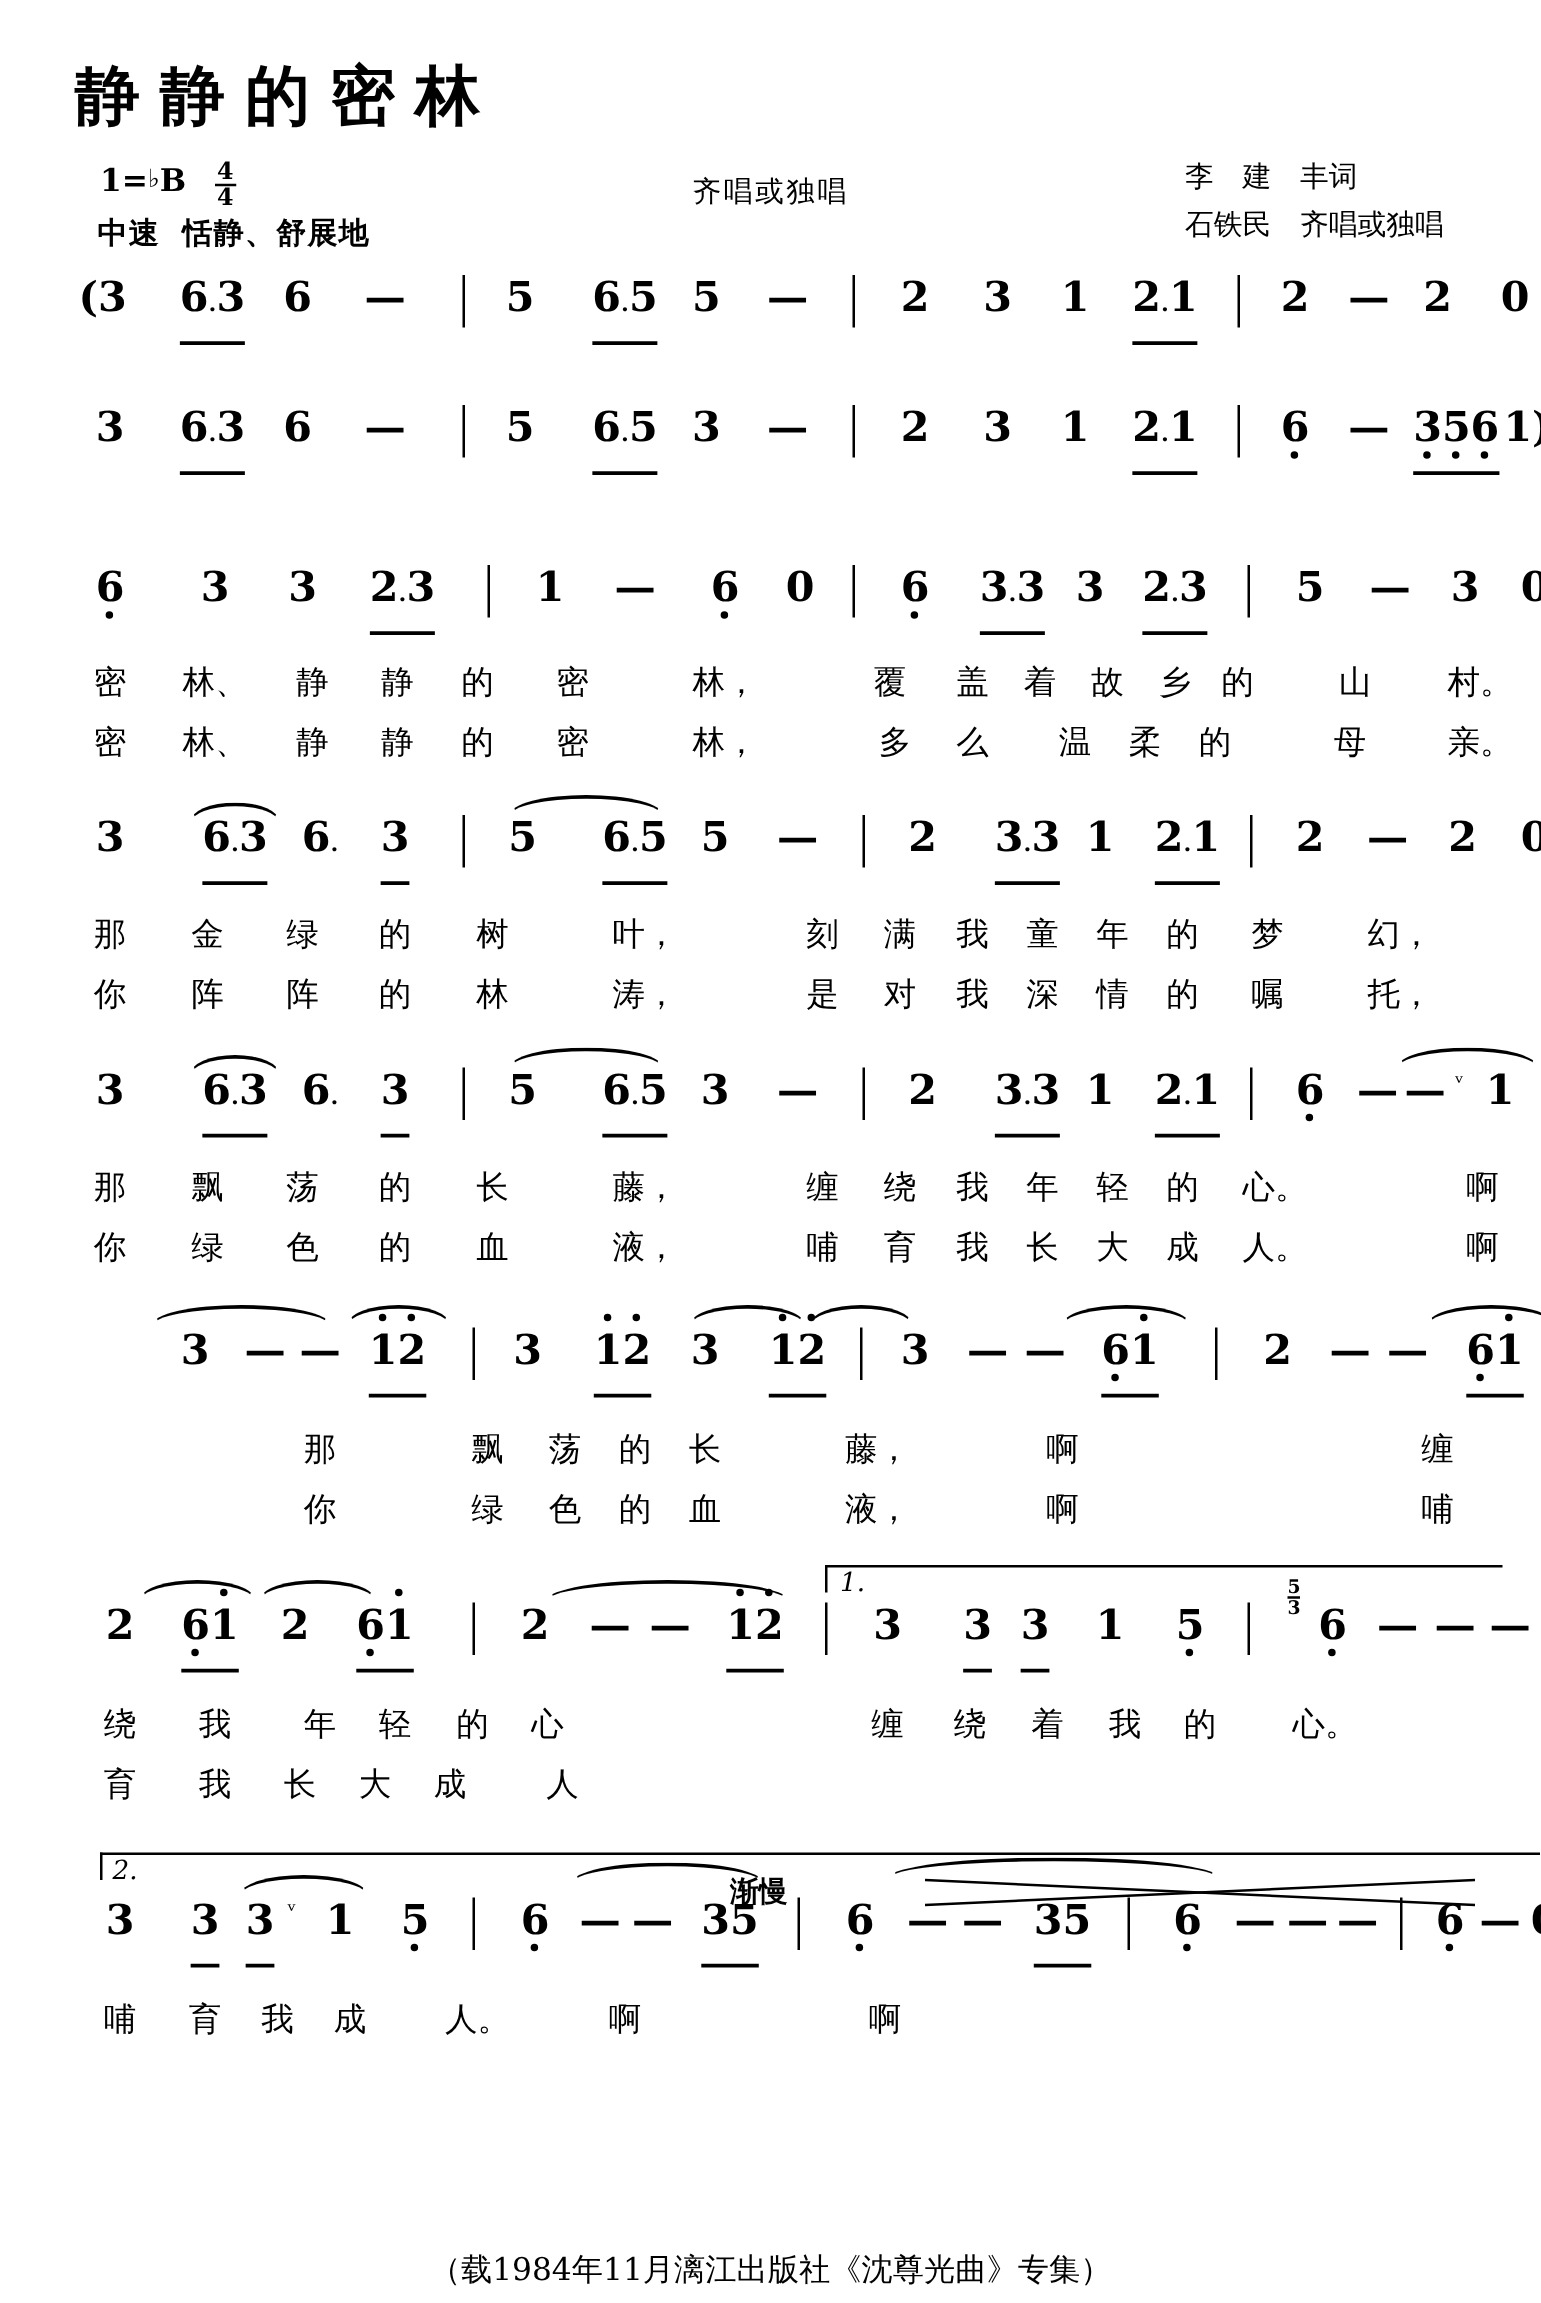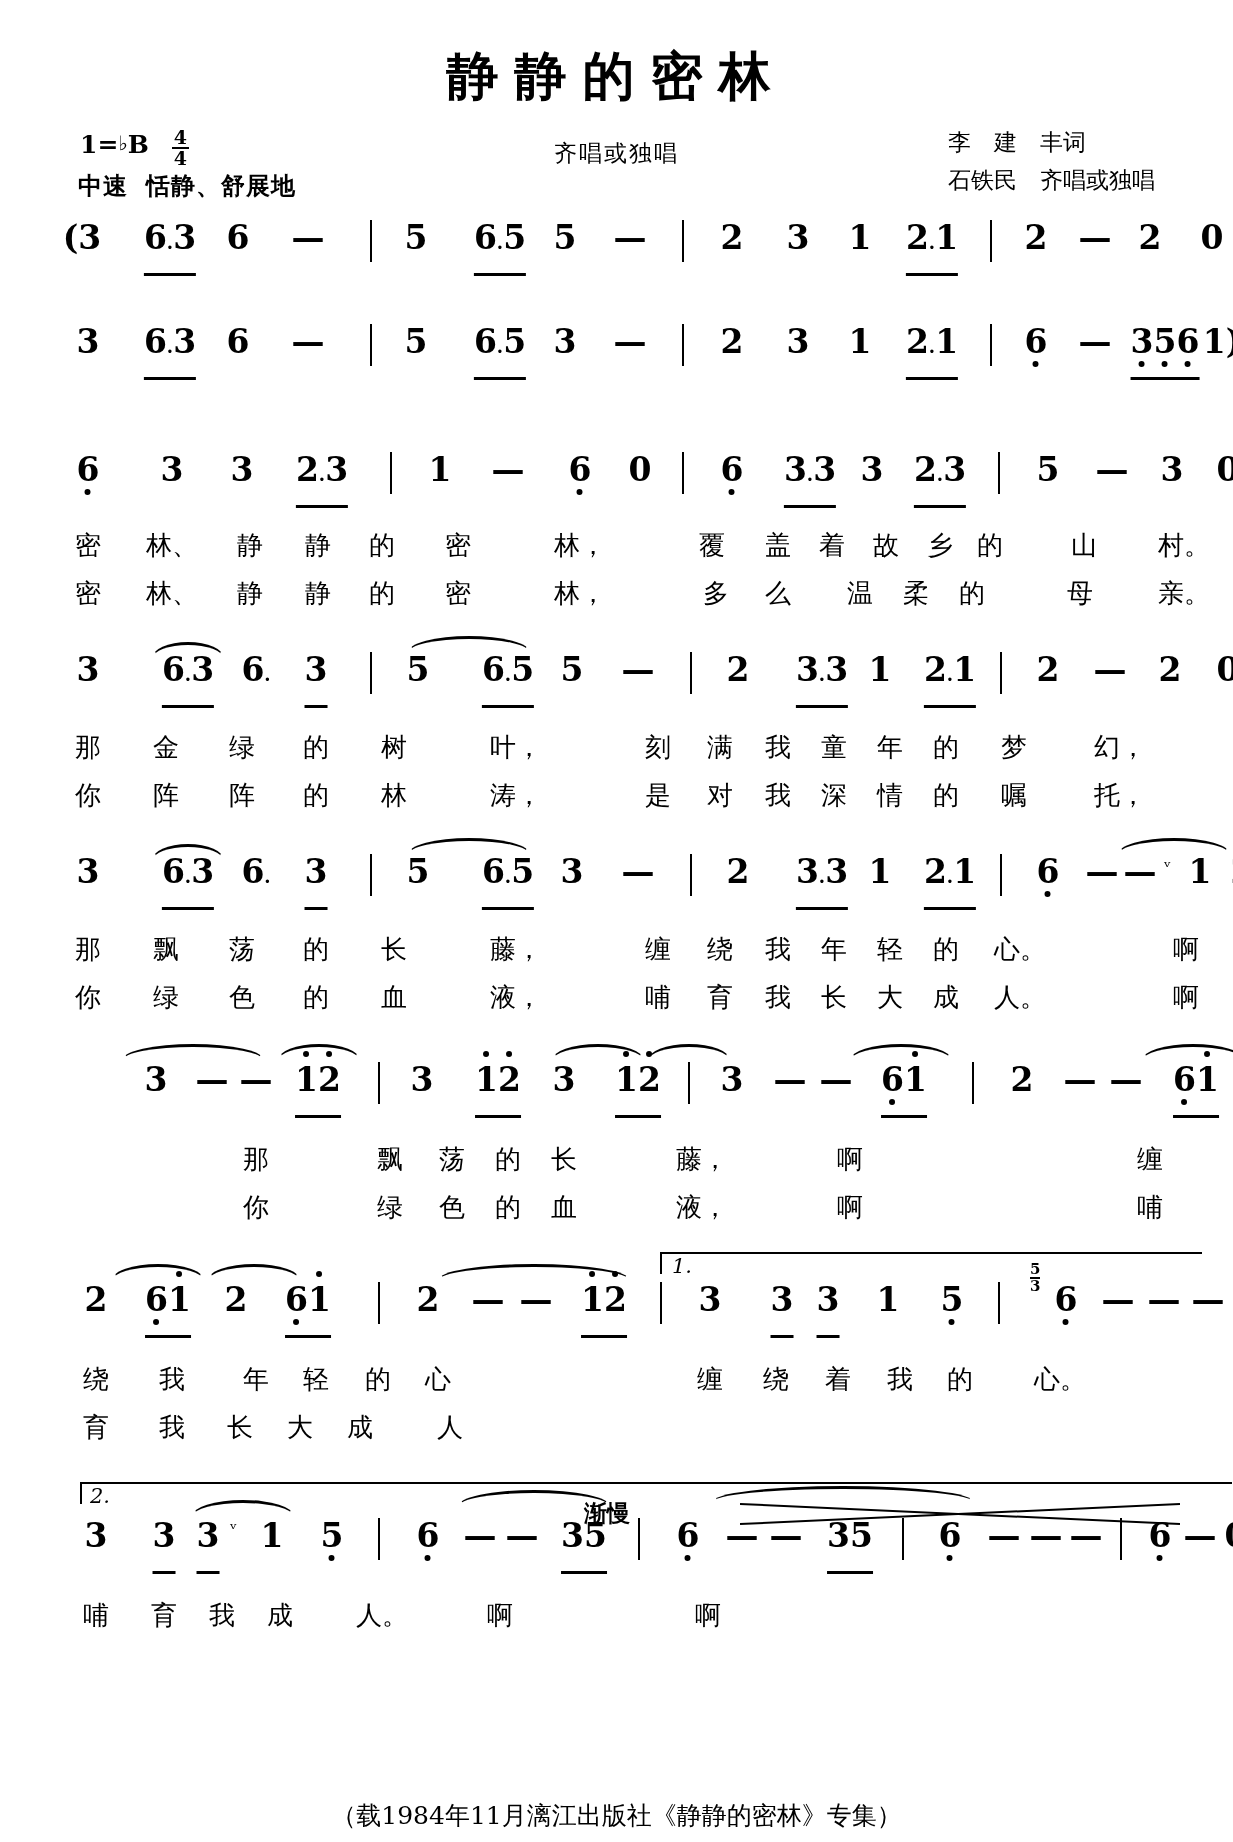--- a/index.html
+++ b/index.html
@@ -18,21 +18,20 @@
   .sheet {
     position: relative;
     width: 1233px;
     height: 1842px;
     box-sizing: border-box;
     padding: 0 60px;
   }
 
   
   .title {
-    text-align: center;
     font-family: "DejaVu Serif", "Liberation Serif", serif;
     font-weight: bold;
     font-size: 52px;
     letter-spacing: 16px;
     margin-top: 42px;
     margin-bottom: 6px;
   }
   .subhead {
     position: relative;
     height: 92px;
@@ -607,15 +606,15 @@
       <span style="left:36px;">哺</span>
       <span style="left:104px;">育</span>
       <span style="left:162px;">我</span>
       <span style="left:220px;">成</span>
       <span style="left:322px;">人。</span>
       <span style="left:440px;">啊</span>
       <span style="left:648px;">啊</span>
     </div>
   </div>
 
-  <div class="footer">（载1984年11月漓江出版社《静静的密林》专集）</div>
+  <div class="footer">（载1984年11月漓江出版社《沈尊光曲》专集）</div>
 
 </div>
 
 </body></html>

